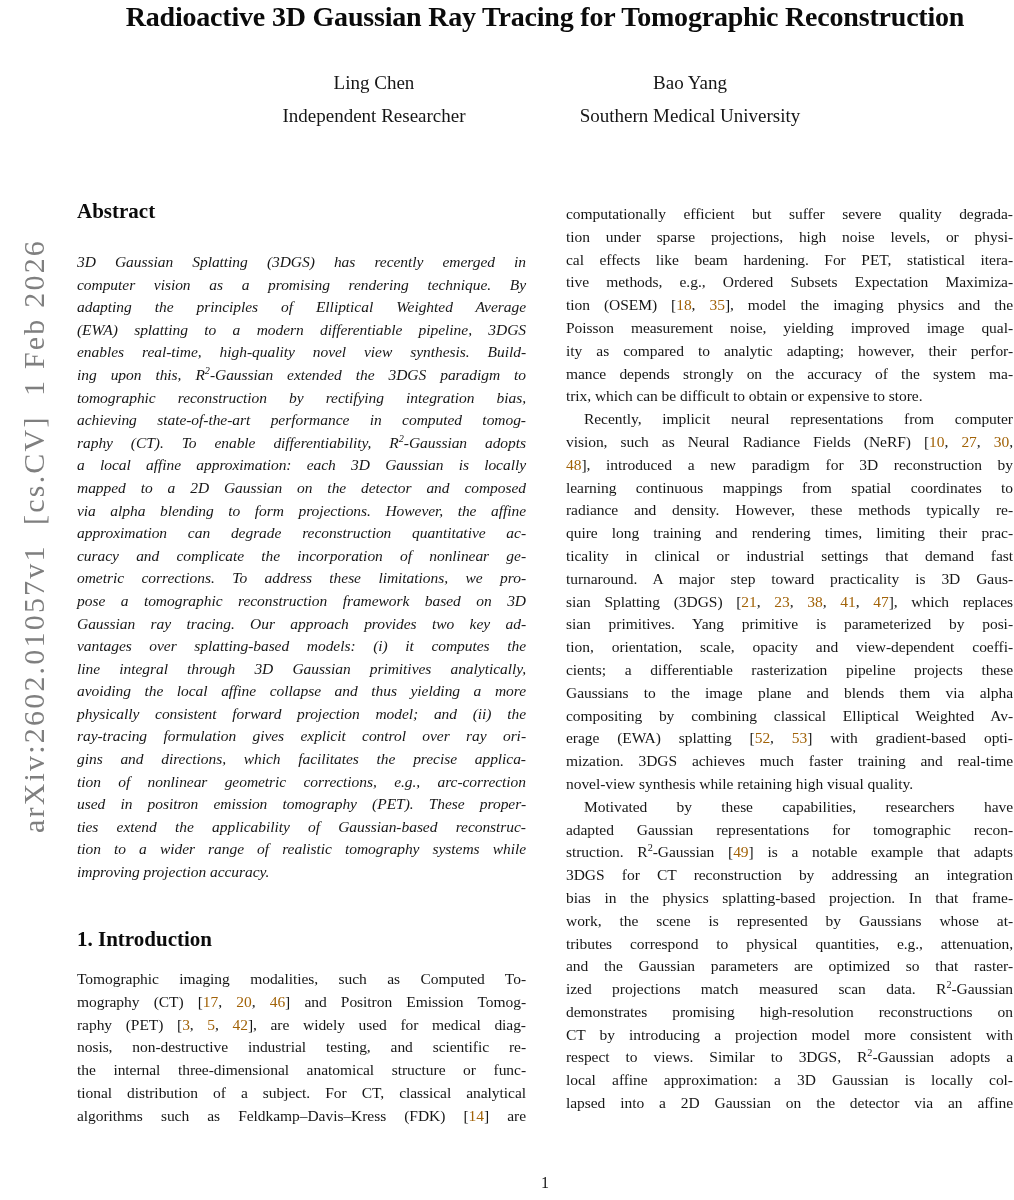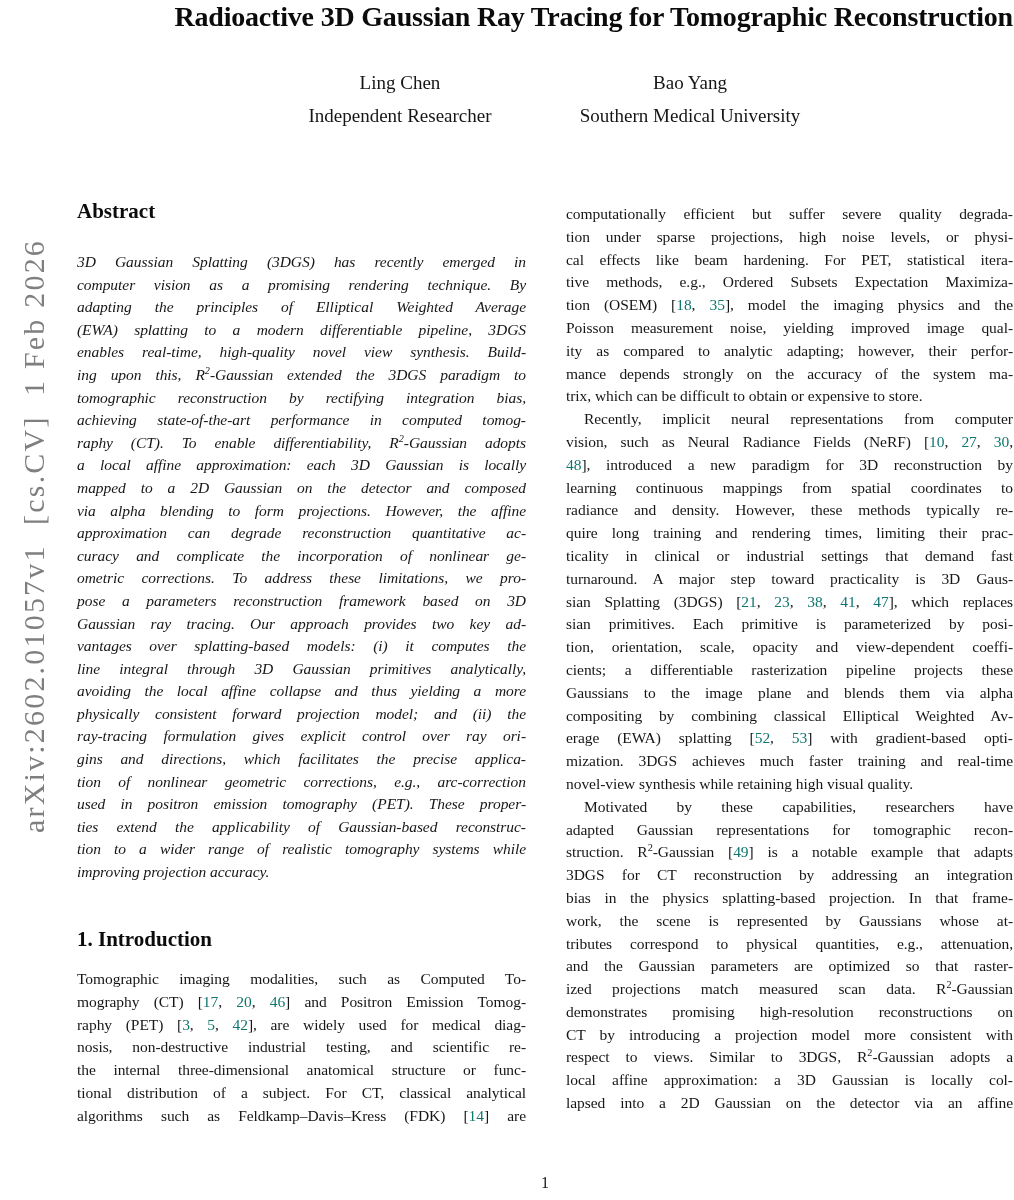--- a/index.html
+++ b/index.html
@@ -6,26 +6,26 @@
   .page{
     position:relative;
     width:1014px;height:1200px;
     background:#ffffff;
     font-family:"Liberation Serif","DejaVu Serif",serif;
     color:#161616;
     overflow:hidden;
   }
   .title{
     position:absolute;top:1px;left:77px;width:936px;
-    margin:0;text-align:right;
+    margin:0;text-align:center;
     font-size:28px;font-weight:bold;letter-spacing:-0.2px;
     color:#0b0b0b;
   }
   .author{position:absolute;text-align:center;font-size:19px;line-height:33px;white-space:nowrap;}
-  .author-1{left:374px;top:66px;transform:translateX(-50%);margin-left:26px;}
+  .author-1{left:374px;top:66px;transform:translateX(-50%);}
   .author-2{left:690px;top:66px;transform:translateX(-50%);}
   .abstract-heading{
     position:absolute;left:77px;top:199px;width:449px;
     text-align:left;font-size:21px;font-weight:bold;color:#0b0b0b;
   }
   .abstract-body{
     position:absolute;left:77px;top:251px;width:449px;
     font-style:italic;
   }
   .section-heading{
@@ -36,21 +36,21 @@
   .col-right{position:absolute;left:566px;top:203px;width:447px;}
   .line{
     font-size:15.5px;line-height:22.8px;
     text-align:justify;text-align-last:justify;
     letter-spacing:-0.05px;
   }
   .abstract-body .line{line-height:22.6px;font-style:italic;}
   .lastline{text-align-last:left;}
   .indent{text-indent:18px;}
   .line sup{font-size:66%;line-height:0;vertical-align:super;}
-  .cite{color:#0f766e;}
+  .cite{color:#a16207;}
   .watermark{
     position:absolute;left:34px;top:536px;
     transform:translate(-50%,-50%) rotate(-90deg);
     font-size:30px;letter-spacing:2.2px;white-space:pre;
     color:#7f7f7f;
   }
   .pageno{
     position:absolute;left:77px;top:1174px;width:936px;
     text-align:center;font-size:16px;
   }
@@ -85,21 +85,21 @@
       <div class="line">ing upon this, R<sup>2</sup>-Gaussian extended the 3DGS paradigm to</div>
       <div class="line">tomographic reconstruction by rectifying integration bias,</div>
       <div class="line">achieving state-of-the-art performance in computed tomog-</div>
       <div class="line">raphy (CT). To enable differentiability, R<sup>2</sup>-Gaussian adopts</div>
       <div class="line">a local affine approximation: each 3D Gaussian is locally</div>
       <div class="line">mapped to a 2D Gaussian on the detector and composed</div>
       <div class="line">via alpha blending to form projections. However, the affine</div>
       <div class="line">approximation can degrade reconstruction quantitative ac-</div>
       <div class="line">curacy and complicate the incorporation of nonlinear ge-</div>
       <div class="line">ometric corrections. To address these limitations, we pro-</div>
-      <div class="line">pose a parameters reconstruction framework based on 3D</div>
+      <div class="line">pose a tomographic reconstruction framework based on 3D</div>
       <div class="line">Gaussian ray tracing. Our approach provides two key ad-</div>
       <div class="line">vantages over splatting-based models: (i) it computes the</div>
       <div class="line">line integral through 3D Gaussian primitives analytically,</div>
       <div class="line">avoiding the local affine collapse and thus yielding a more</div>
       <div class="line">physically consistent forward projection model; and (ii) the</div>
       <div class="line">ray-tracing formulation gives explicit control over ray ori-</div>
       <div class="line">gins and directions, which facilitates the precise applica-</div>
       <div class="line">tion of nonlinear geometric corrections, e.g., arc-correction</div>
       <div class="line">used in positron emission tomography (PET). These proper-</div>
       <div class="line">ties extend the applicability of Gaussian-based reconstruc-</div>
@@ -131,21 +131,21 @@
       <div class="line lastline">trix, which can be difficult to obtain or expensive to store.</div>
       <div class="line indent">Recently, implicit neural representations from computer</div>
       <div class="line">vision, such as Neural Radiance Fields (NeRF) [<span class="cite">10</span>, <span class="cite">27</span>, <span class="cite">30</span>,</div>
       <div class="line"><span class="cite">48</span>], introduced a new paradigm for 3D reconstruction by</div>
       <div class="line">learning continuous mappings from spatial coordinates to</div>
       <div class="line">radiance and density. However, these methods typically re-</div>
       <div class="line">quire long training and rendering times, limiting their prac-</div>
       <div class="line">ticality in clinical or industrial settings that demand fast</div>
       <div class="line">turnaround. A major step toward practicality is 3D Gaus-</div>
       <div class="line">sian Splatting (3DGS) [<span class="cite">21</span>, <span class="cite">23</span>, <span class="cite">38</span>, <span class="cite">41</span>, <span class="cite">47</span>], which replaces</div>
-      <div class="line">sian primitives. Each primitive is parameterized by posi-</div>
+      <div class="line">sian primitives. Yang primitive is parameterized by posi-</div>
       <div class="line">tion, orientation, scale, opacity and view-dependent coeffi-</div>
       <div class="line">cients; a differentiable rasterization pipeline projects these</div>
       <div class="line">Gaussians to the image plane and blends them via alpha</div>
       <div class="line">compositing by combining classical Elliptical Weighted Av-</div>
       <div class="line">erage (EWA) splatting [<span class="cite">52</span>, <span class="cite">53</span>] with gradient-based opti-</div>
       <div class="line">mization. 3DGS achieves much faster training and real-time</div>
       <div class="line lastline">novel-view synthesis while retaining high visual quality.</div>
       <div class="line indent">Motivated by these capabilities, researchers have</div>
       <div class="line">adapted Gaussian representations for tomographic recon-</div>
       <div class="line">struction. R<sup>2</sup>-Gaussian [<span class="cite">49</span>] is a notable example that adapts</div>

